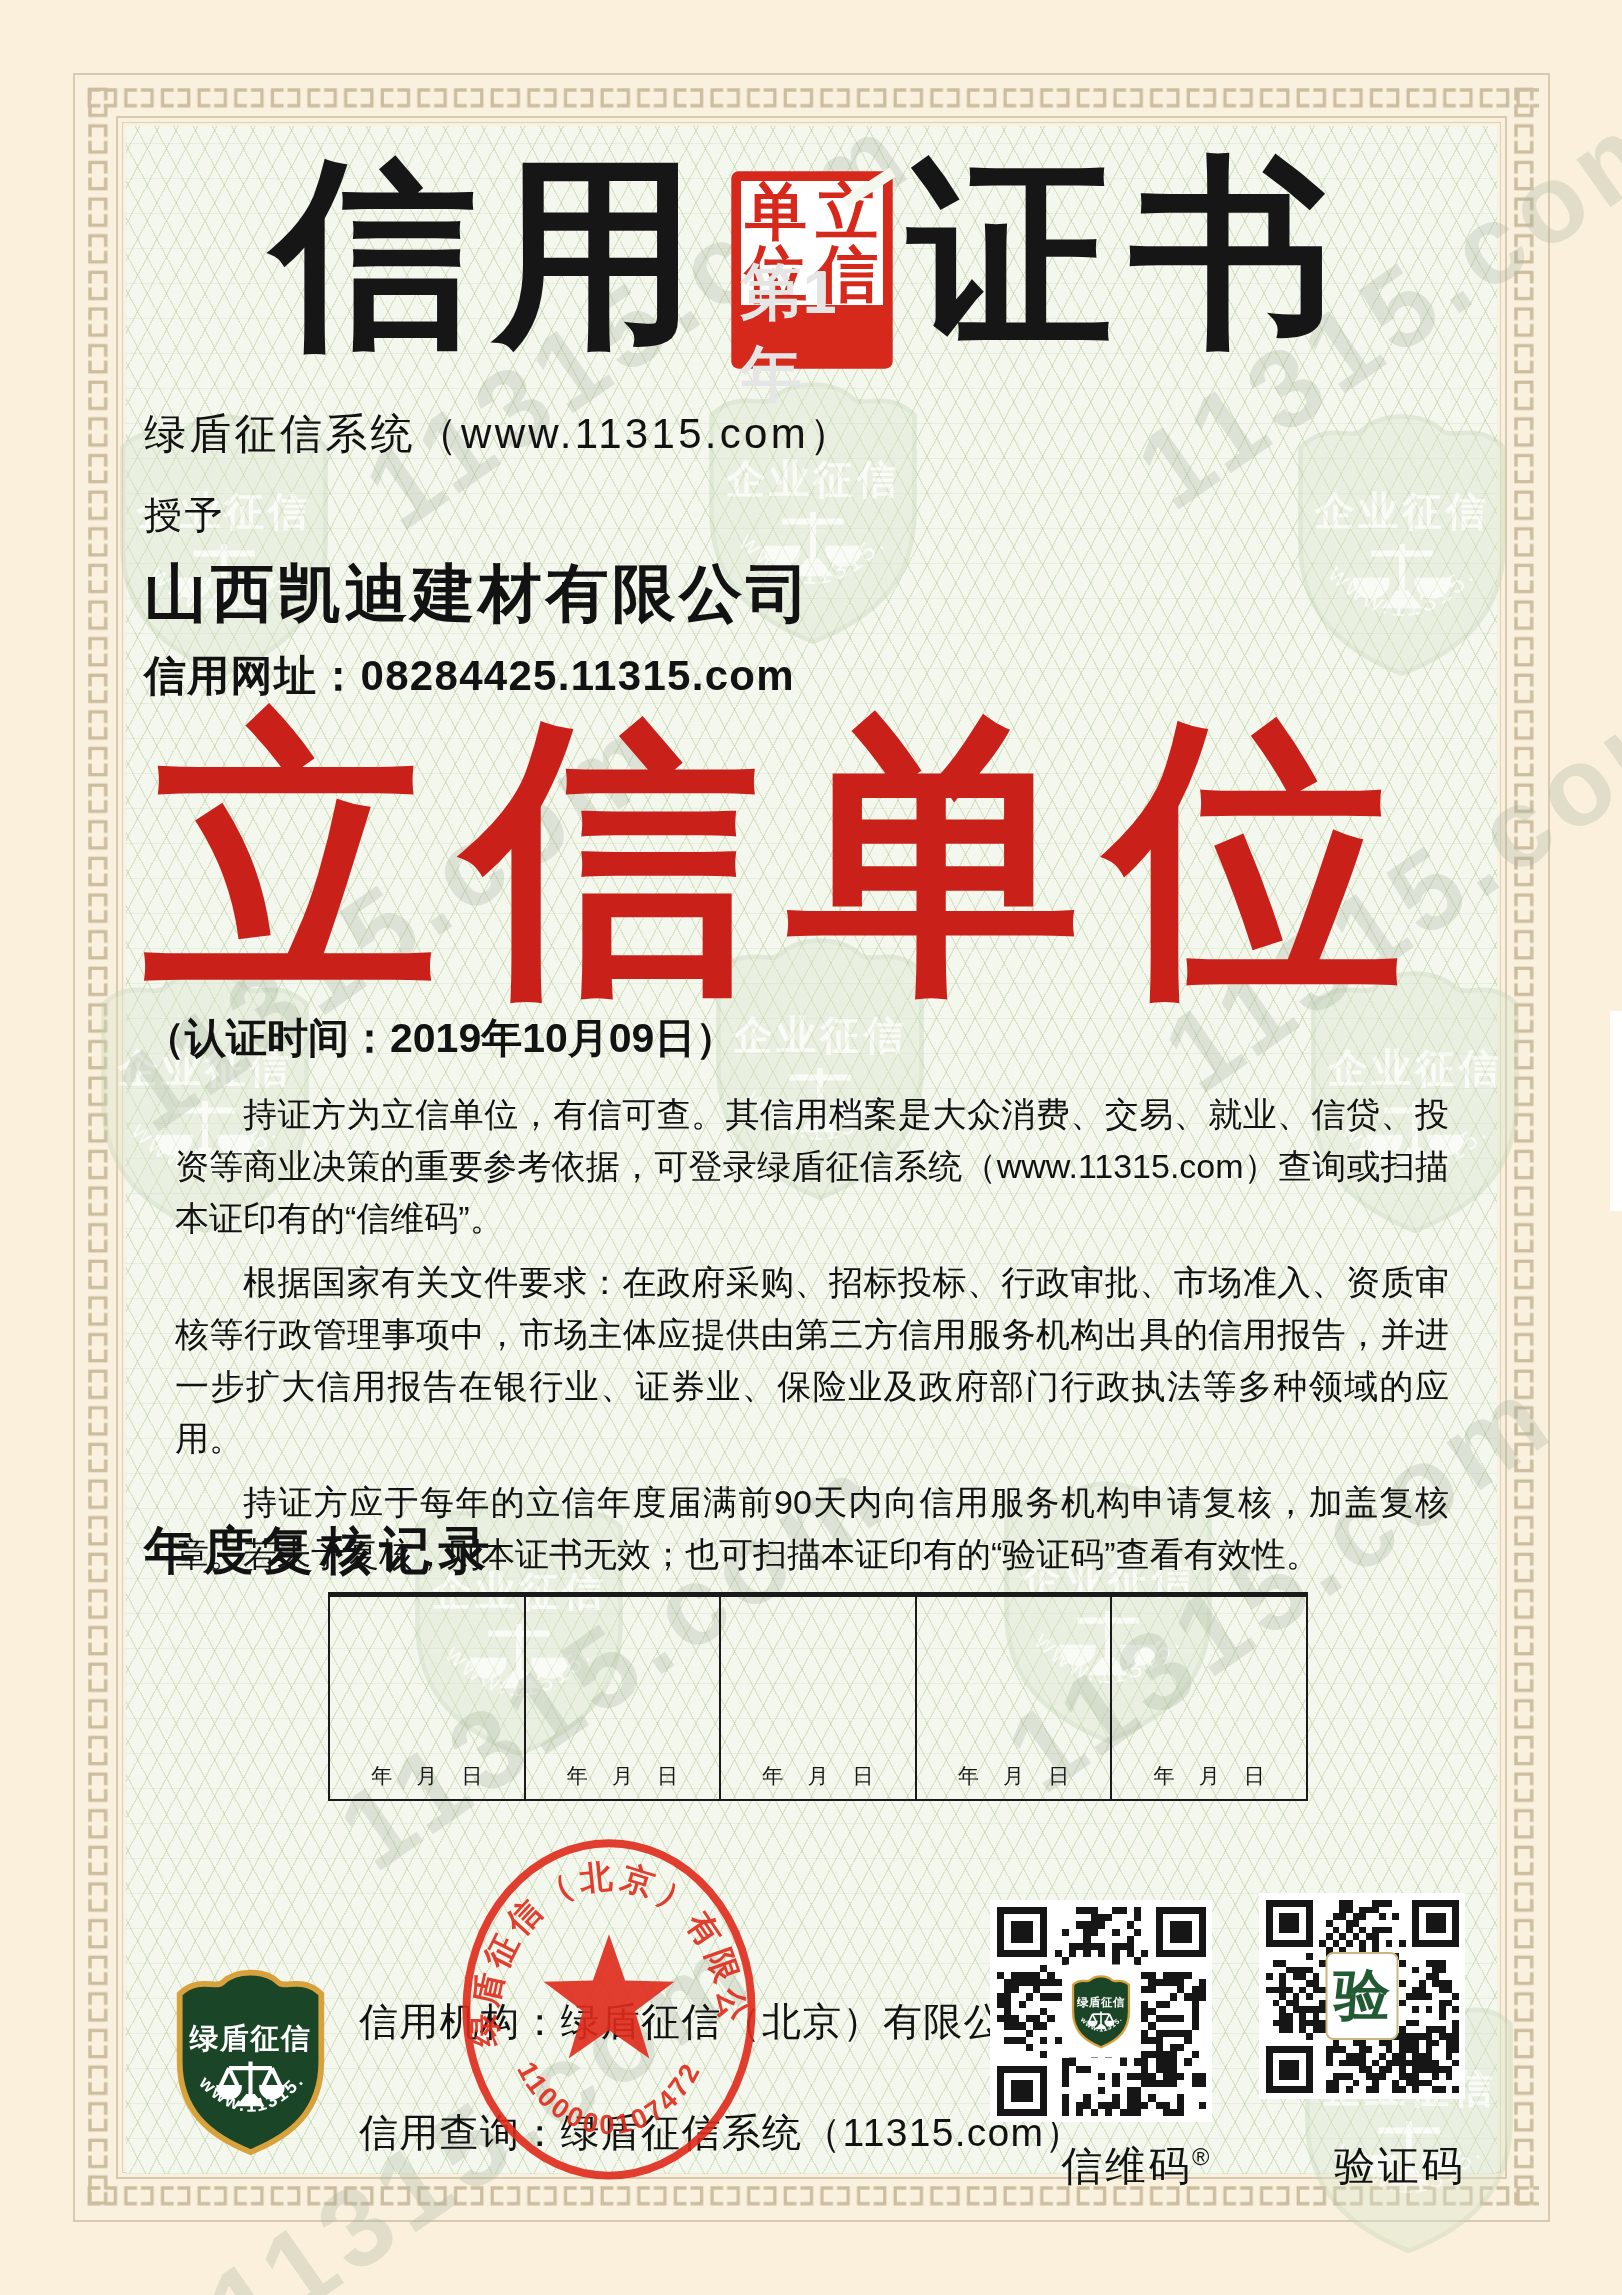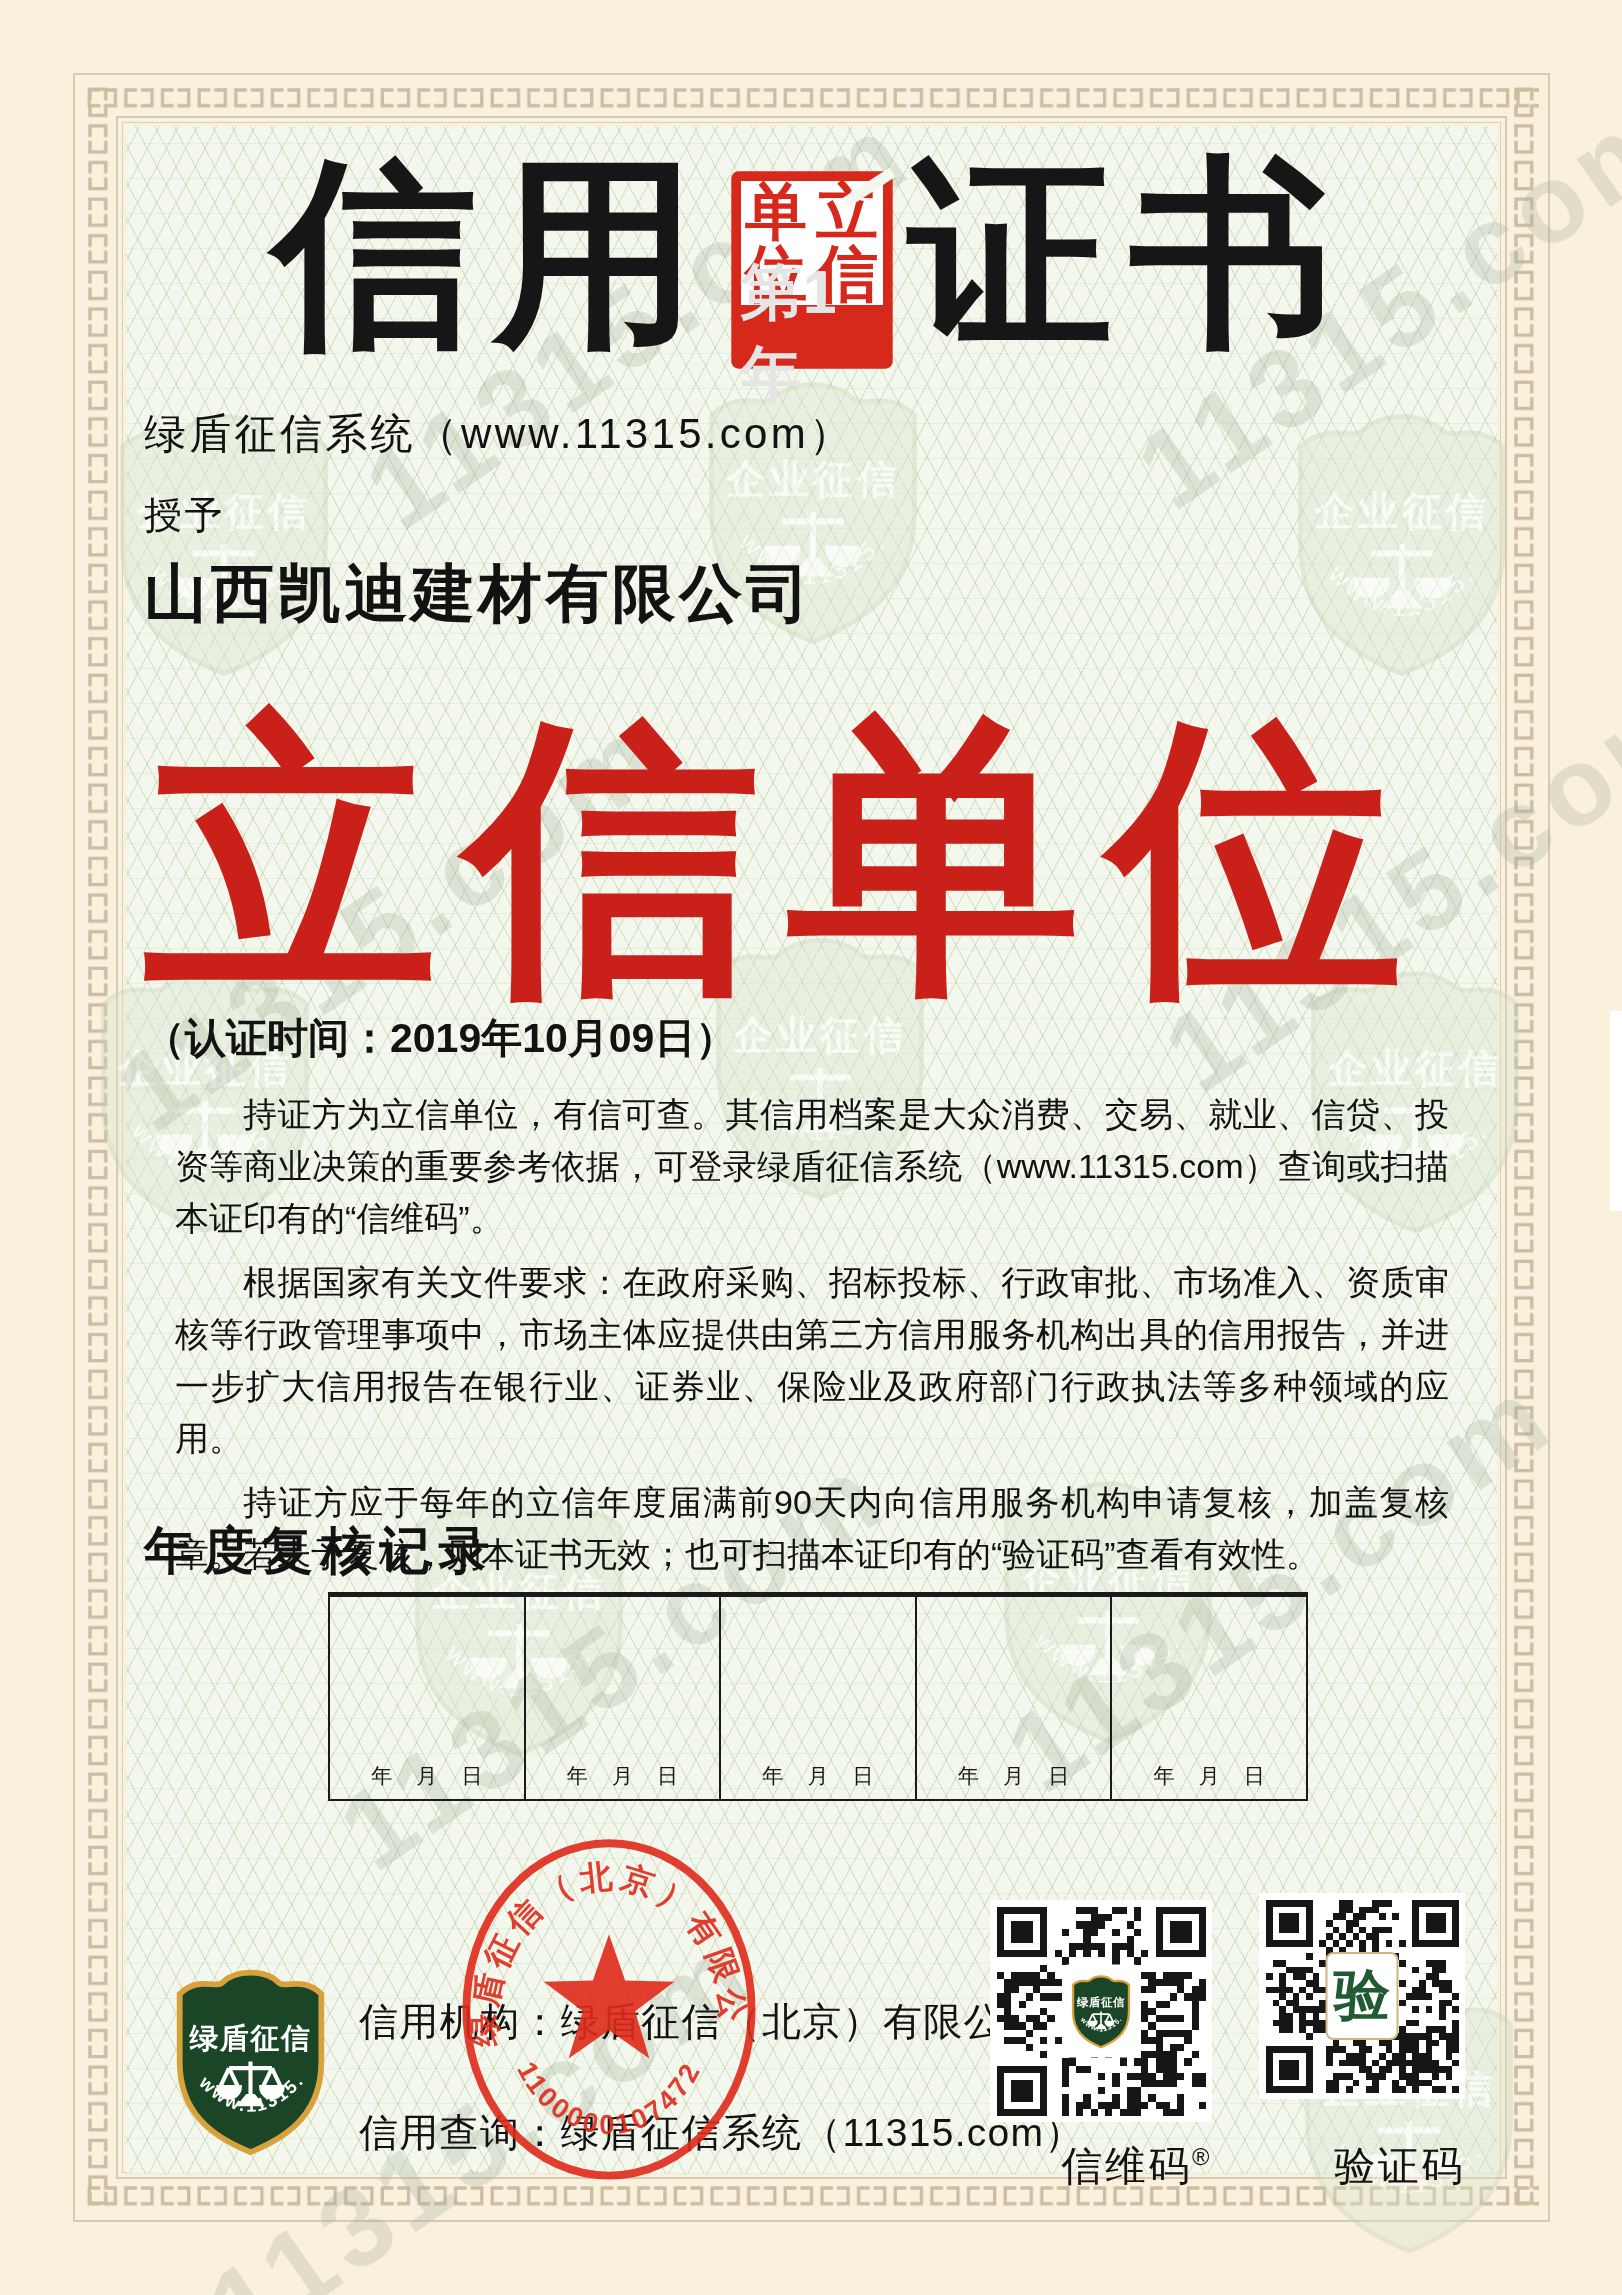--- a/index.html
+++ b/index.html
@@ -203,20 +203,21 @@
             </span>
           </span>
           <span class="seal-band">第1年</span>
         </span>
         <span class="title-part">证书</span>
       </div>
 
       <div class="center issuer-line">绿盾征信系统（www.11315.com）</div>
       <div class="center company-name">山西凯迪建材有限公司</div>
       <div class="center award-label">授予</div>
+      <div class="center credit-url">信用网址：08284425.11315.com</div>
       <div class="center award-title">立信单位</div>
       <div class="center cert-time">（认证时间：2019年10月09日）</div>
 
       <div class="body-text">
         <p>持证方为立信单位，有信可查。其信用档案是大众消费、交易、就业、信贷、投资等商业决策的重要参考依据，可登录绿盾征信系统（www.11315.com）查询或扫描本证印有的“信维码”。</p>
         <p>根据国家有关文件要求：在政府采购、招标投标、行政审批、市场准入、资质审核等行政管理事项中，市场主体应提供由第三方信用服务机构出具的信用报告，并进一步扩大信用报告在银行业、证券业、保险业及政府部门行政执法等多种领域的应用。</p>
         <p>持证方应于每年的立信年度届满前90天内向信用服务机构申请复核，加盖复核章。若未予复核，则本证书无效；也可扫描本证印有的“验证码”查看有效性。</p>
       </div>
 
       <div class="center review-heading">年度复核记录</div>

